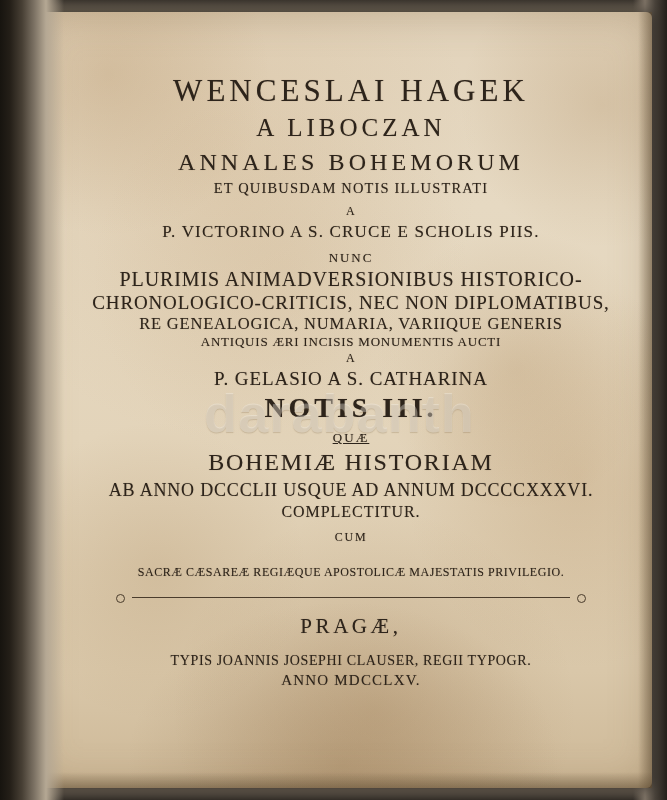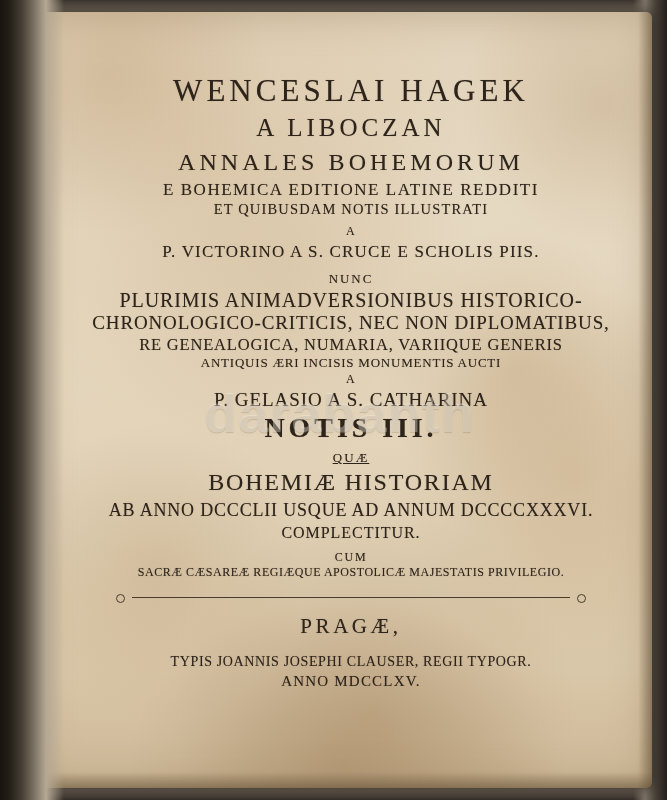--- a/index.html
+++ b/index.html
@@ -133,21 +133,21 @@
   .l-11 { font-size: 16.5px; letter-spacing: 0.05em; margin-bottom: 2px; }
   .l-12 { font-size: 13px; letter-spacing: 0.06em; margin-bottom: 3px; }
   .l-13 { font-size: 12px; letter-spacing: 0.12em; margin-bottom: 4px; }
   .l-14 { font-size: 19px; letter-spacing: 0.05em; margin-bottom: 3px; }
   .l-15 { font-size: 13px; letter-spacing: 0.08em; margin-bottom: 12px; }
   .l-16 { font-size: 28px; letter-spacing: 0.14em; font-weight: 700; margin-bottom: 8px; }
   .l-17 { font-size: 13px; letter-spacing: 0.16em; margin-bottom: 5px; text-decoration: underline; }
   .l-18 { font-size: 24px; letter-spacing: 0.075em; margin-bottom: 5px; }
   .l-19 { font-size: 18px; letter-spacing: 0.045em; margin-bottom: 3px; }
   .l-20 { font-size: 16px; letter-spacing: 0.06em; margin-bottom: 10px; }
-  .l-21 { font-size: 12px; letter-spacing: 0.15em; margin-bottom: 2px; }
+  .l-21 { font-size: 12px; letter-spacing: 0.15em; margin-bottom: 22px; }
   .l-22 { font-size: 12px; letter-spacing: 0.045em; margin-bottom: 4px; }
 
   .rule {
     margin: 14px auto 12px auto;
     width: 470px;
     height: 10px;
     position: relative;
   }
   .rule:before {
     content: "";
@@ -201,21 +201,20 @@
     <div class="edge-bottom"></div>
   </div>
 
   <div class="gutter"></div>
 
   <div class="title-block">
 
     <div class="ln l-1">WENCESLAI HAGEK</div>
     <div class="ln l-2">A LIBOCZAN</div>
     <div class="ln l-3">ANNALES BOHEMORUM</div>
-    <div class="ln l-4">E BOHEMICA EDITIONE LATINE REDDITI</div>
     <div class="ln l-5">ET QUIBUSDAM NOTIS ILLUSTRATI</div>
     <div class="ln l-6">A</div>
     <div class="ln l-7">P. VICTORINO A S. CRUCE E SCHOLIS PIIS.</div>
     <div class="ln l-8">NUNC</div>
     <div class="ln l-9">PLURIMIS ANIMADVERSIONIBUS HISTORICO-</div>
     <div class="ln l-10">CHRONOLOGICO-CRITICIS, NEC NON DIPLOMATIBUS,</div>
     <div class="ln l-11">RE GENEALOGICA, NUMARIA, VARIIQUE GENERIS</div>
     <div class="ln l-12">ANTIQUIS ÆRI INCISIS MONUMENTIS AUCTI</div>
     <div class="ln l-13">A</div>
     <div class="ln l-14">P. GELASIO A S. CATHARINA</div>

